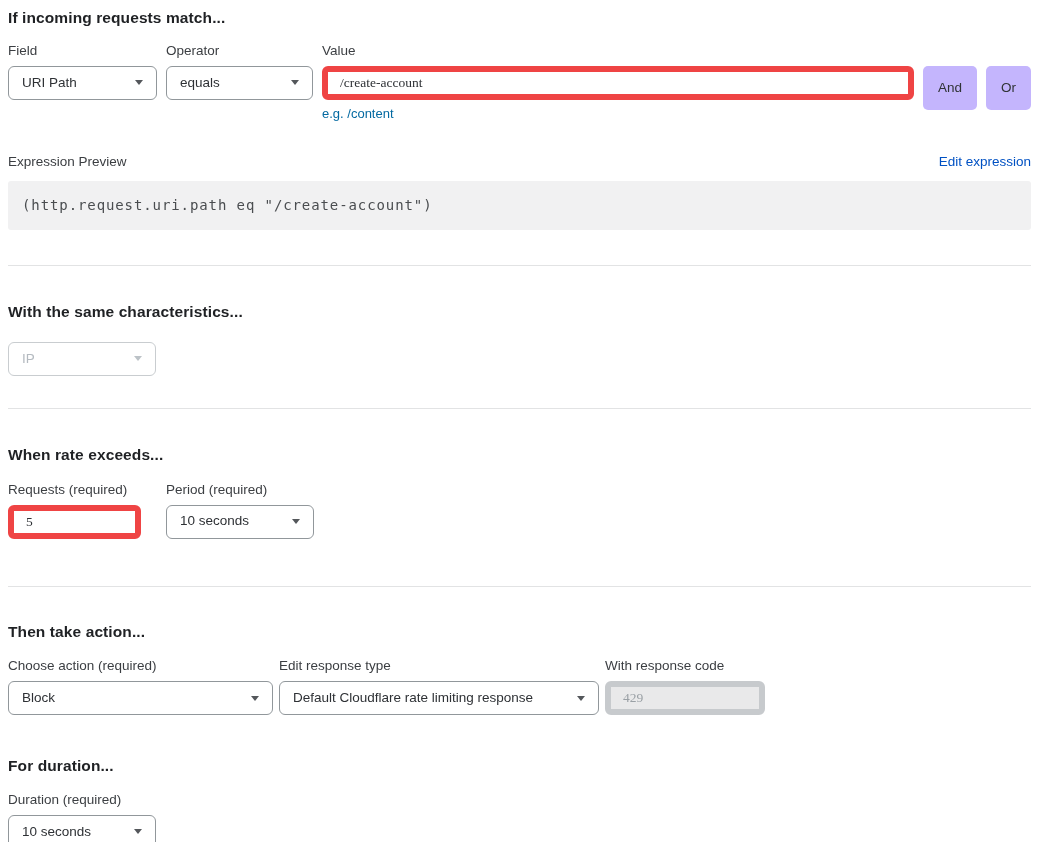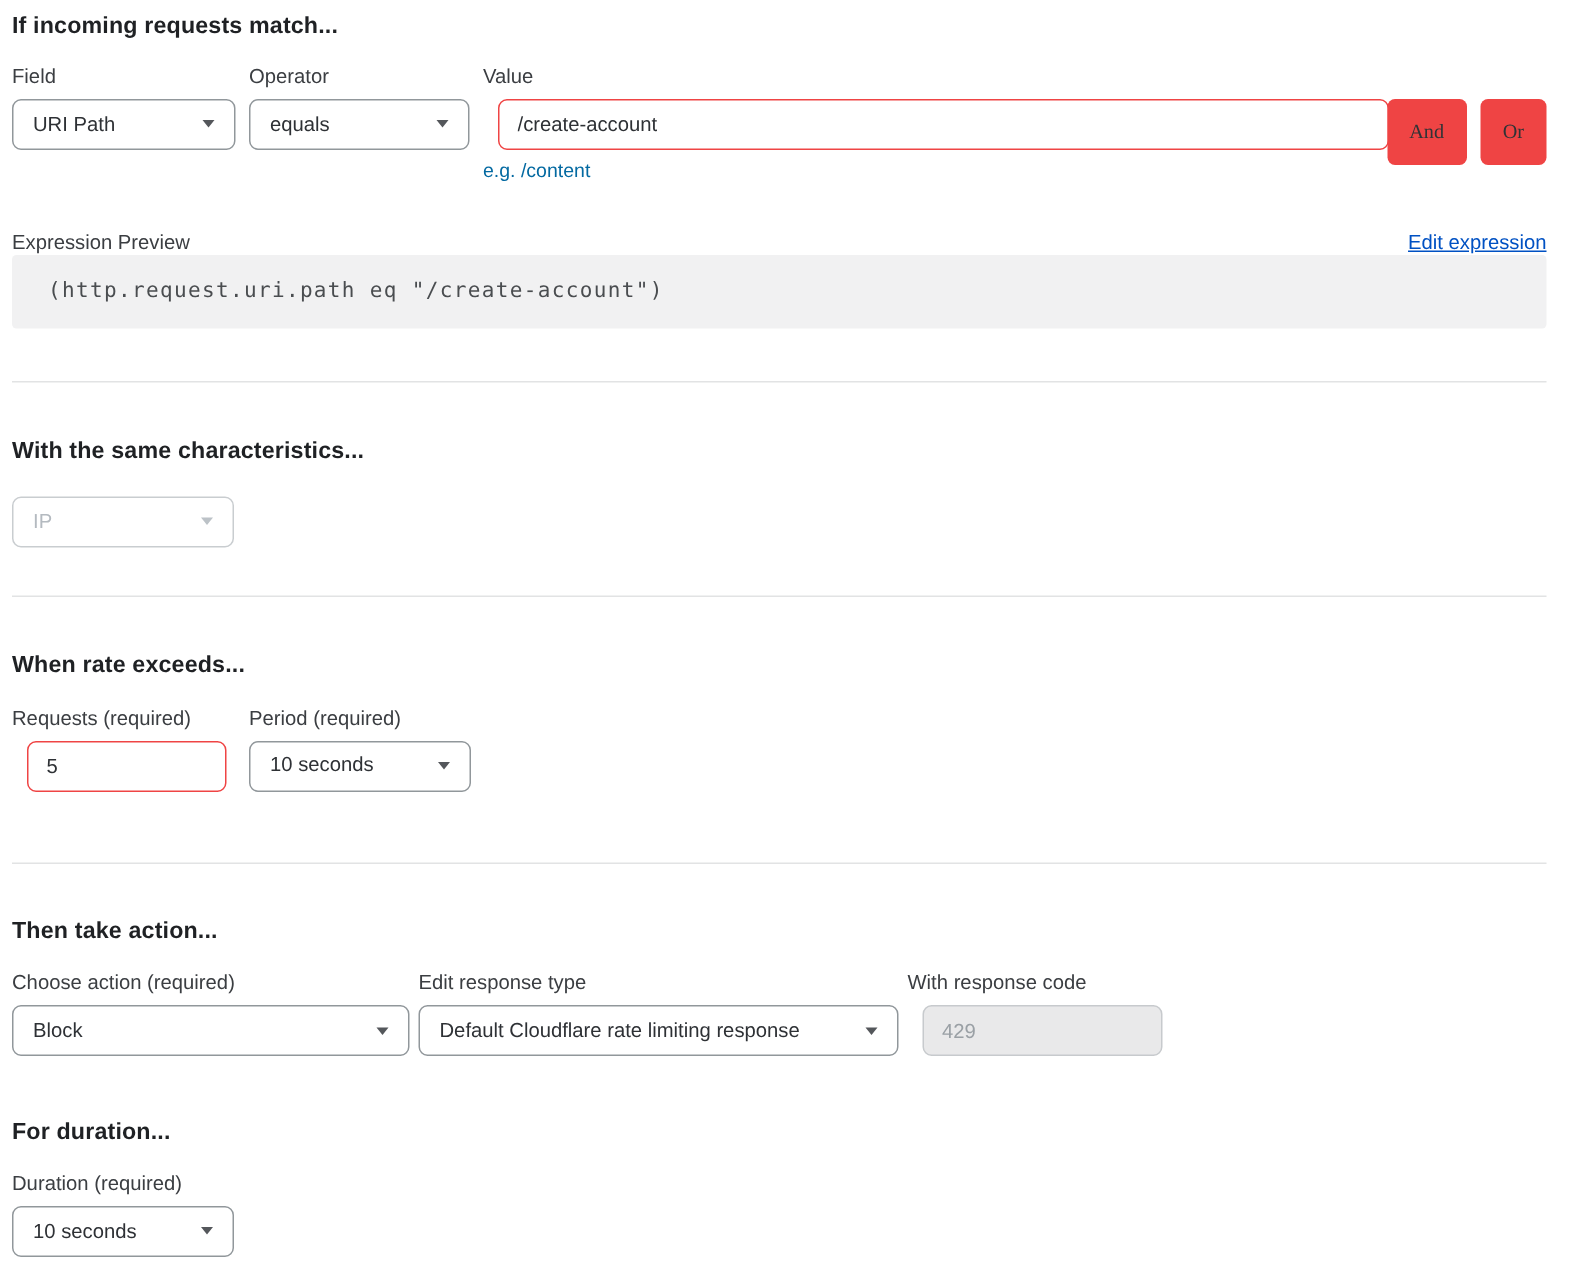--- a/index.html
+++ b/index.html
@@ -65,73 +65,71 @@
   }
   .select.disabled {
     border-color: #c9cdd0;
     color: #b4bac0;
     cursor: default;
   }
   .select.disabled .caret { border-top-color: #bcc2c7; }
   .text-input {
     height: 34px;
     width: 100%;
-    border: 1px solid #ef4444;
+    border: 6px solid #ef4444;
     border-radius: 6px;
     padding: 0 12px;
     font-size: 13.5px;
     color: #2e3135;
-    font-family: Liberation Sans, sans-serif;
+    font-family: Liberation Serif, serif;
     background: #ffffff;
     outline: none;
-    margin-left: 10px;
   }
   .text-input:disabled {
     background: #e9e9ea;
     border-color: #c7cacd;
     color: #9aa0a5;
   }
   .helper-text {
     font-size: 13px;
     color: #0369a1;
     margin-top: 6px;
   }
   .chip-btn {
     height: 44px;
-    background: #ef4444;
+    background: #c4b5fd;
     border: none;
     border-radius: 5px;
     padding: 0 15px;
     font-size: 13.5px;
     color: #303336;
-    font-family: Liberation Serif, serif;
+    font-family: Liberation Sans, sans-serif;
     cursor: pointer;
   }
   .btn-offset { margin-top: 23px; display: flex; gap: 9px; }
   .expr-header {
     margin-top: 33px;
     display: flex;
     align-items: flex-end;
     justify-content: space-between;
   }
   .expr-label { font-size: 13.5px; color: #3b3e42; }
   .link {
     font-size: 13.5px;
     color: #0051c3;
-    text-decoration: underline;
     cursor: pointer;
   }
   .expr-box {
-    margin-top: 0;
+    margin-top: 11px;
     height: 49px;
     background: #f1f1f2;
     border-radius: 3px;
     display: flex;
     align-items: center;
-    padding: 0 24px;
+    padding: 0 14px;
   }
   .expr-code {
     font-family: "DejaVu Sans Mono", "Liberation Mono", monospace;
     font-size: 14px;
     letter-spacing: 0.9px;
     color: #4a4d50;
     white-space: pre;
   }
   hr.divider {
     border: none;

